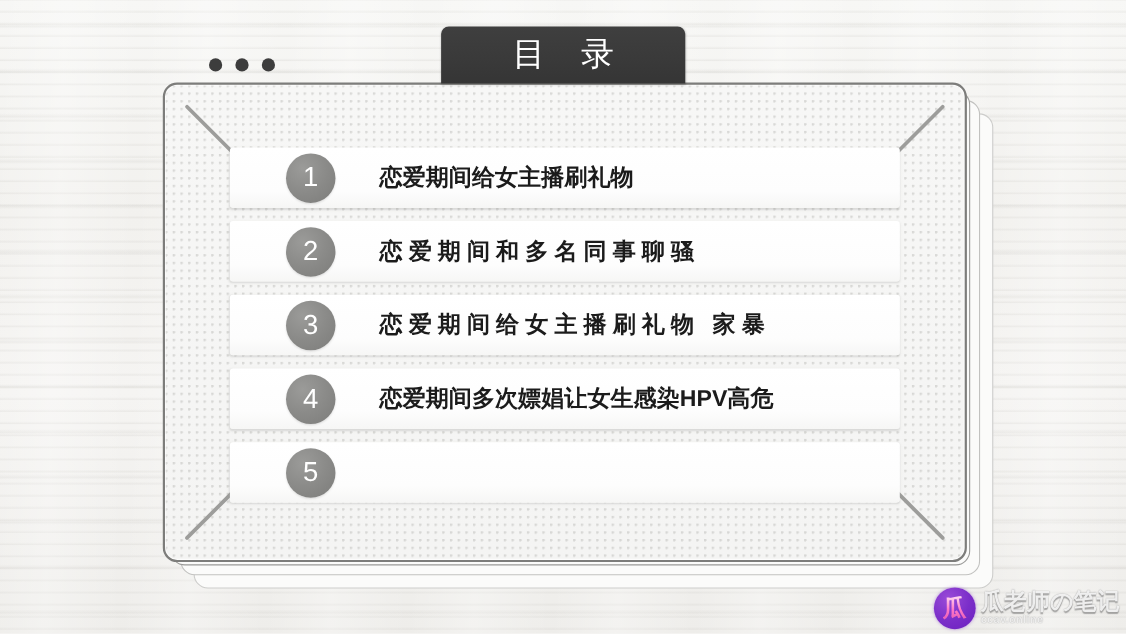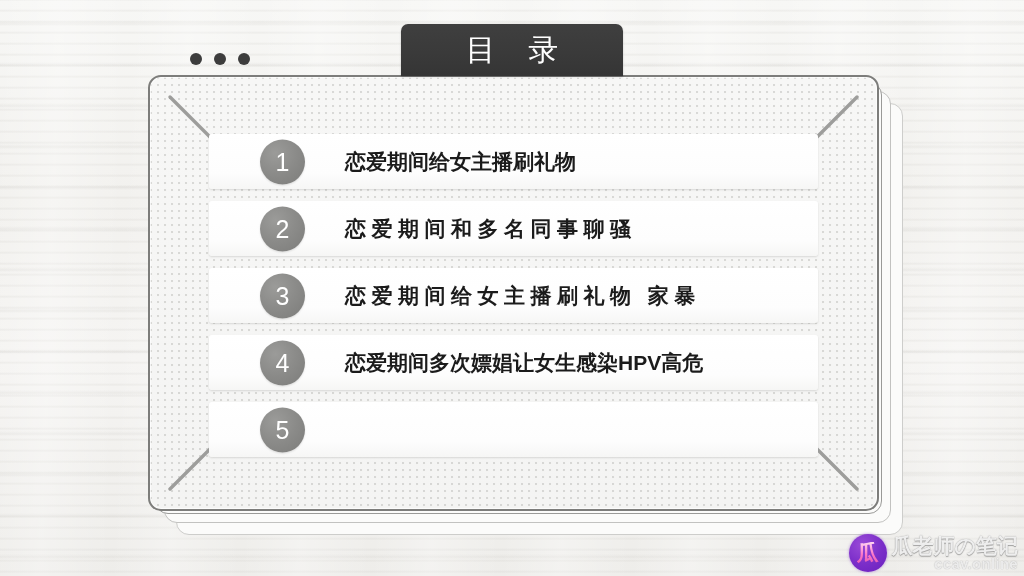--- a/index.html
+++ b/index.html
@@ -219,33 +219,33 @@
   }
   .wm-logo span {
     font-size: 22px;
     font-weight: bold;
     line-height: 1;
     background: linear-gradient(180deg, #ffd7f2 0%, #ff79c8 55%, #e65bb5 100%);
     -webkit-background-clip: text;
     background-clip: text;
     color: transparent;
   }
-  .wm-words { display: flex; flex-direction: column; line-height: 1.02; text-align: right; }
+  .wm-words { display: flex; flex-direction: column; line-height: 1.02; }
   .wm-title {
     font-size: 21px;
     font-weight: bold;
     color: rgba(255,255,255,0.86);
     text-shadow:
       0 0 1px rgba(120,120,120,0.85),
       0 1px 1px rgba(110,110,110,0.55);
     letter-spacing: 0px;
     white-space: nowrap;
   }
   .wm-sub {
-    font-size: 15px;
+    font-size: 10px;
     font-weight: bold;
     color: rgba(255,255,255,0.80);
     text-shadow: 0 0 1px rgba(125,125,125,0.8);
     letter-spacing: .3px;
     white-space: nowrap;
   }
 </style>
 </head>
 <body>
 

